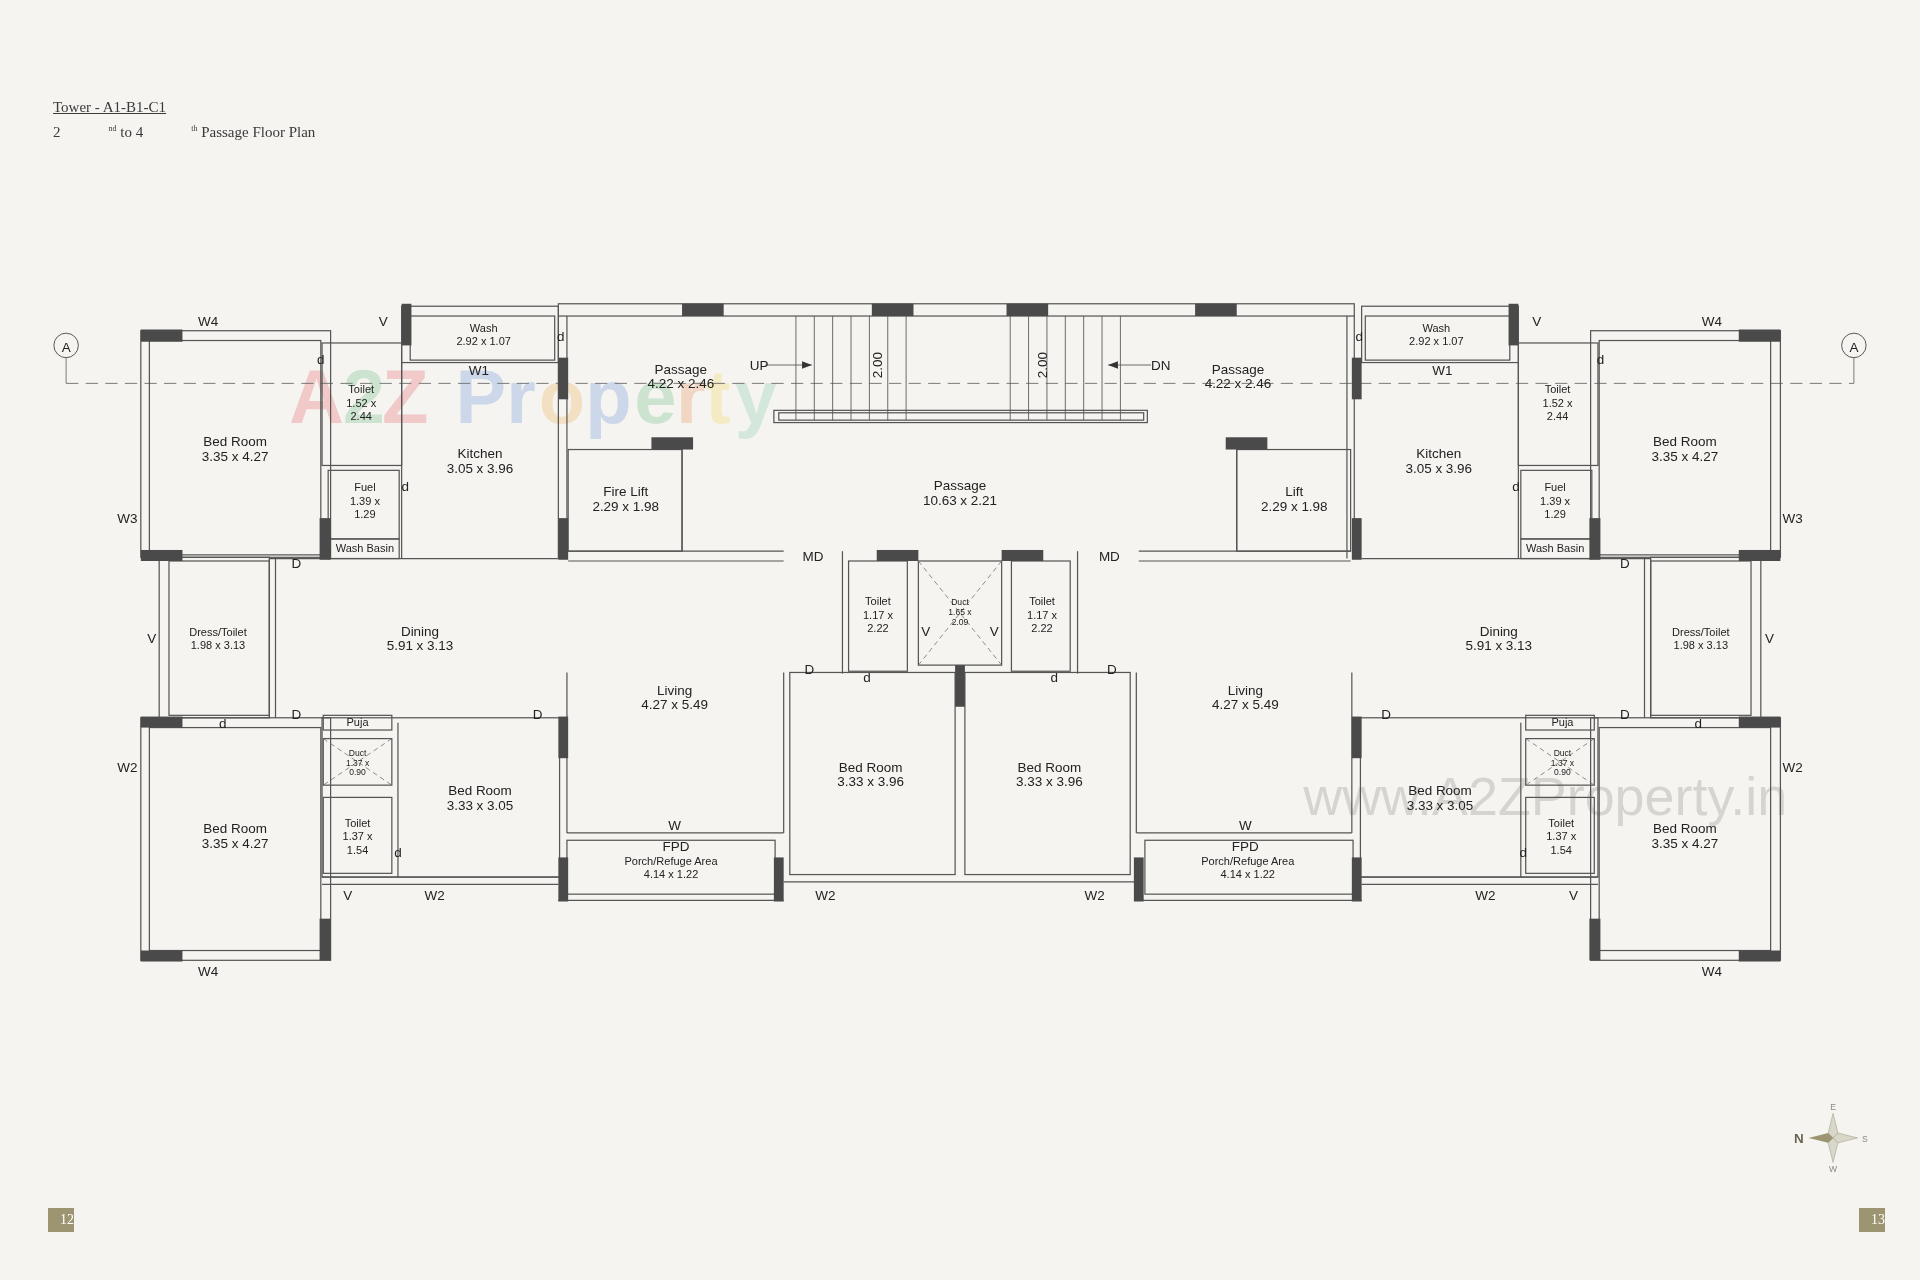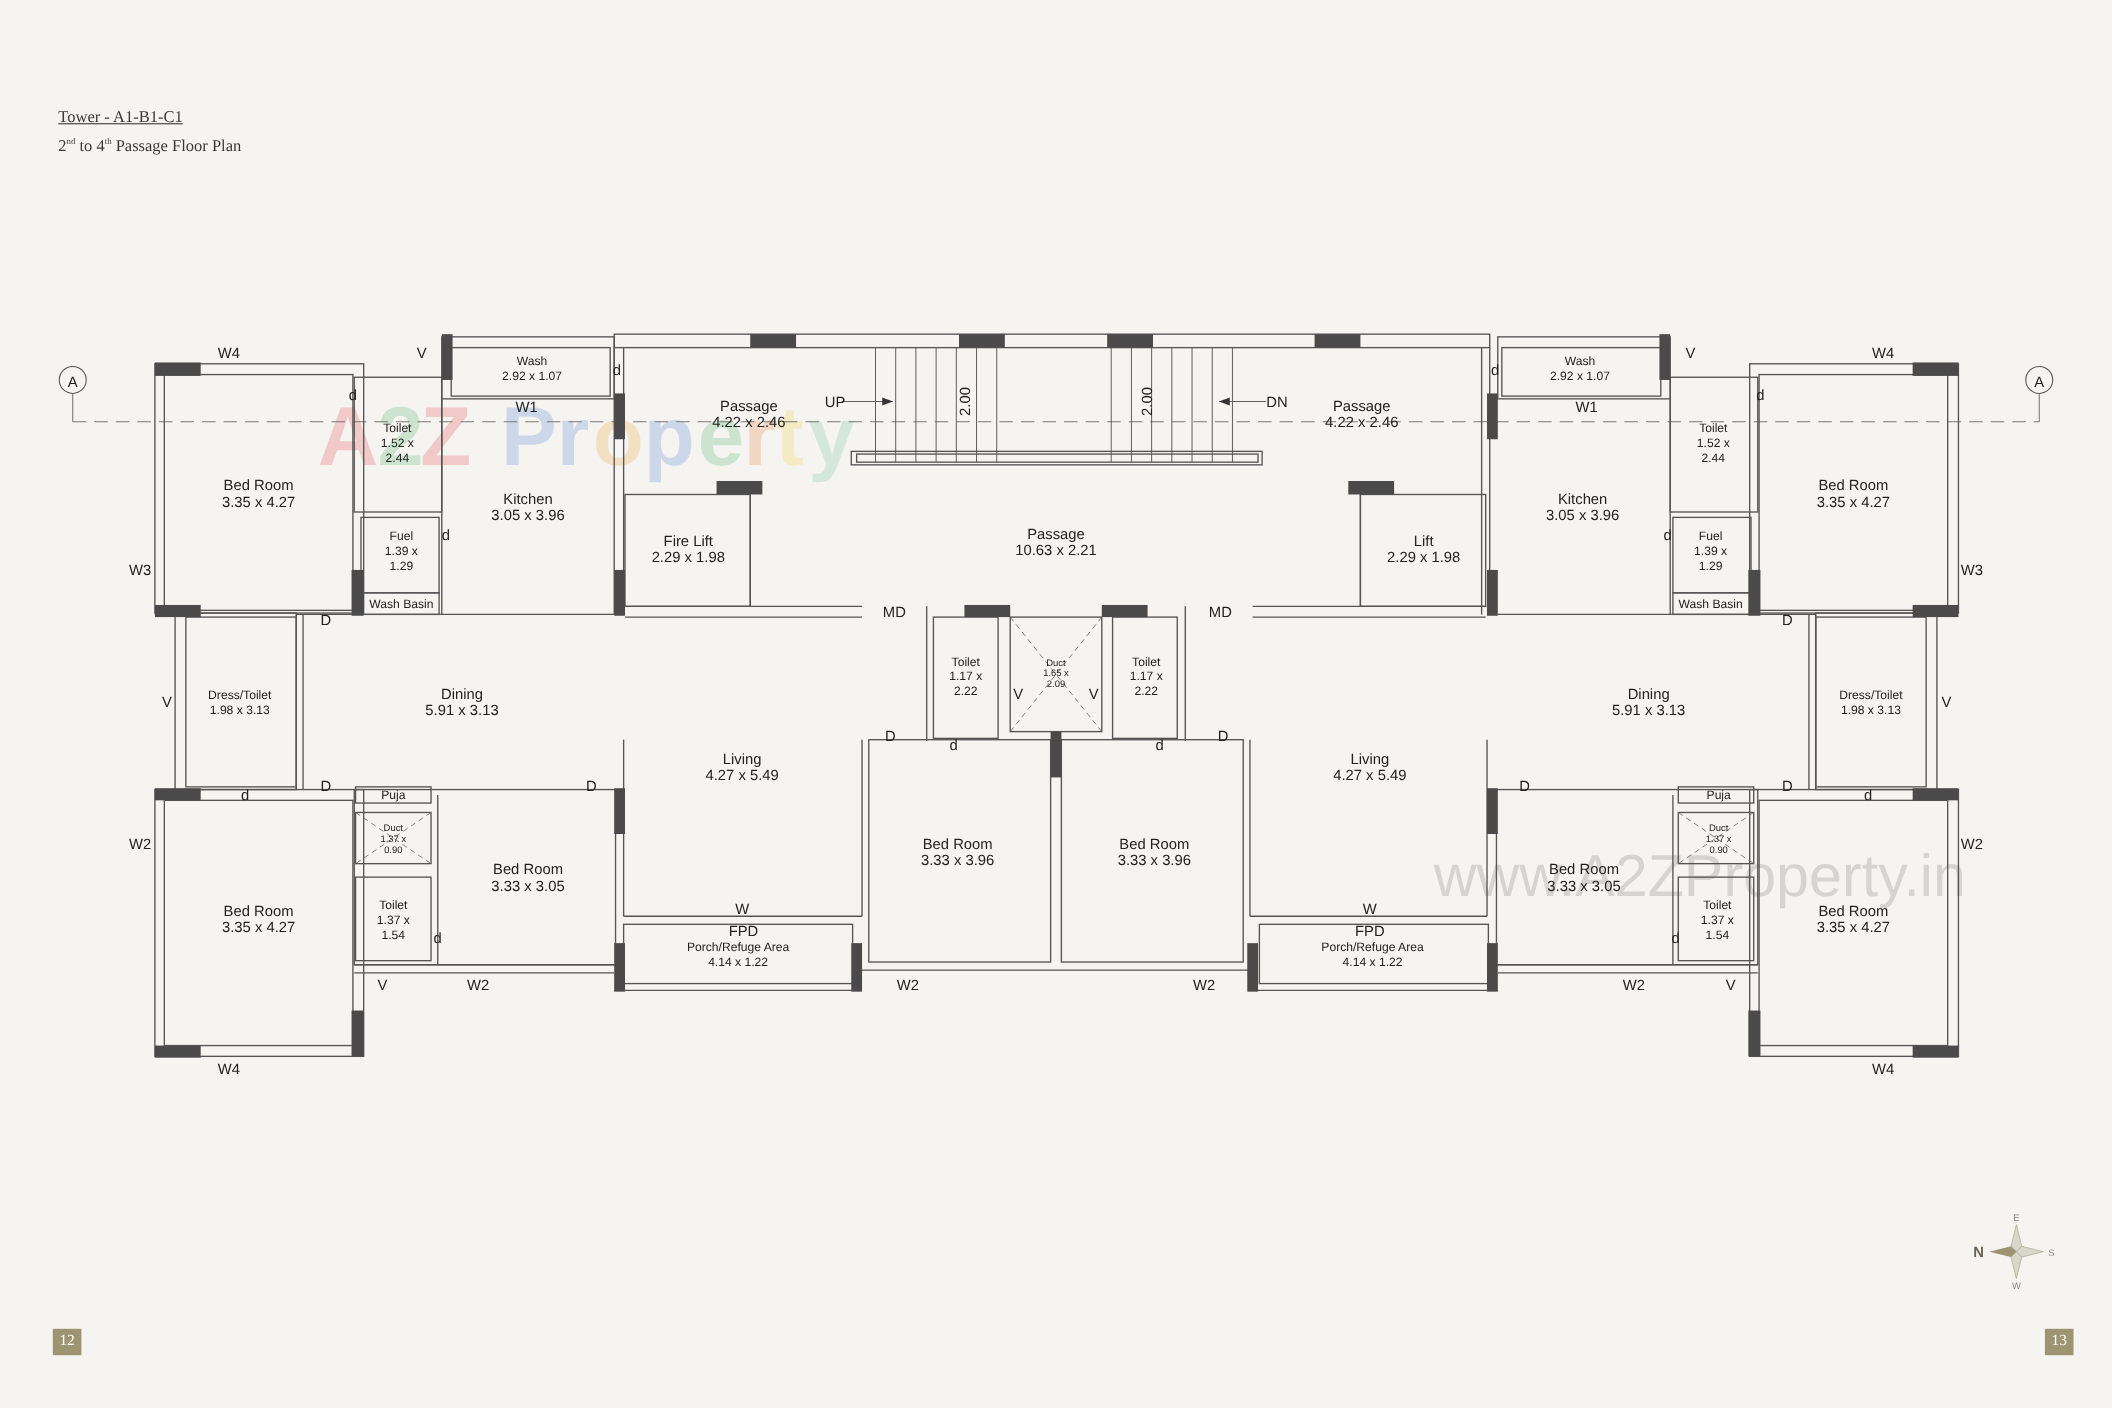--- a/index.html
+++ b/index.html
@@ -1,21 +1,21 @@
 <!DOCTYPE html>
 <html><head>
 <meta charset="utf-8">
 <style>
   html,body{margin:0;padding:0;background:#f5f4f0;}
   body{width:1920px;height:1280px;position:relative;overflow:hidden;font-family:"Liberation Sans",sans-serif;}
   .hdr{position:absolute;left:53px;top:48px;font-family:"Liberation Serif","DejaVu Serif",serif;color:#3a3a3a;}
   .hdr .t1{font-size:15px;text-decoration:underline;display:block;line-height:22px;margin-top:48px;}
   .hdr .t2{font-size:15px;display:block;line-height:22px;}
-  .hdr sup{font-size:8px;}
-  .pg{position:absolute;width:26px;height:24px;background:#9d9472;color:#fff;font-family:"Liberation Serif",serif;font-size:14px;text-align:center;line-height:24px;}
+  .hdr sup{font-size:8px;margin-left:48px;}
+  .pg{position:absolute;width:26px;height:24px;background:#9d9472;color:#fff;font-family:"Liberation Serif",serif;font-size:14px;text-align:right;line-height:24px;}
   #plan{position:absolute;left:0;top:0;width:1920px;height:1280px;}
   .rl{font-size:11px;fill:#222;text-anchor:middle;font-family:"Liberation Sans",sans-serif;}
   .sm{font-size:9px;}
   .xs{font-size:7px;}
   .lbl{font-size:11px;fill:#222;text-anchor:middle;font-family:"Liberation Sans",sans-serif;}
   .wm1{font-size:62px;font-weight:bold;font-family:"Liberation Sans",sans-serif;opacity:.33;}
   .wm2{font-size:44px;fill:#bdbbb6;font-family:"Liberation Sans",sans-serif;opacity:.55;}
 </style>
 </head>
 <body>

